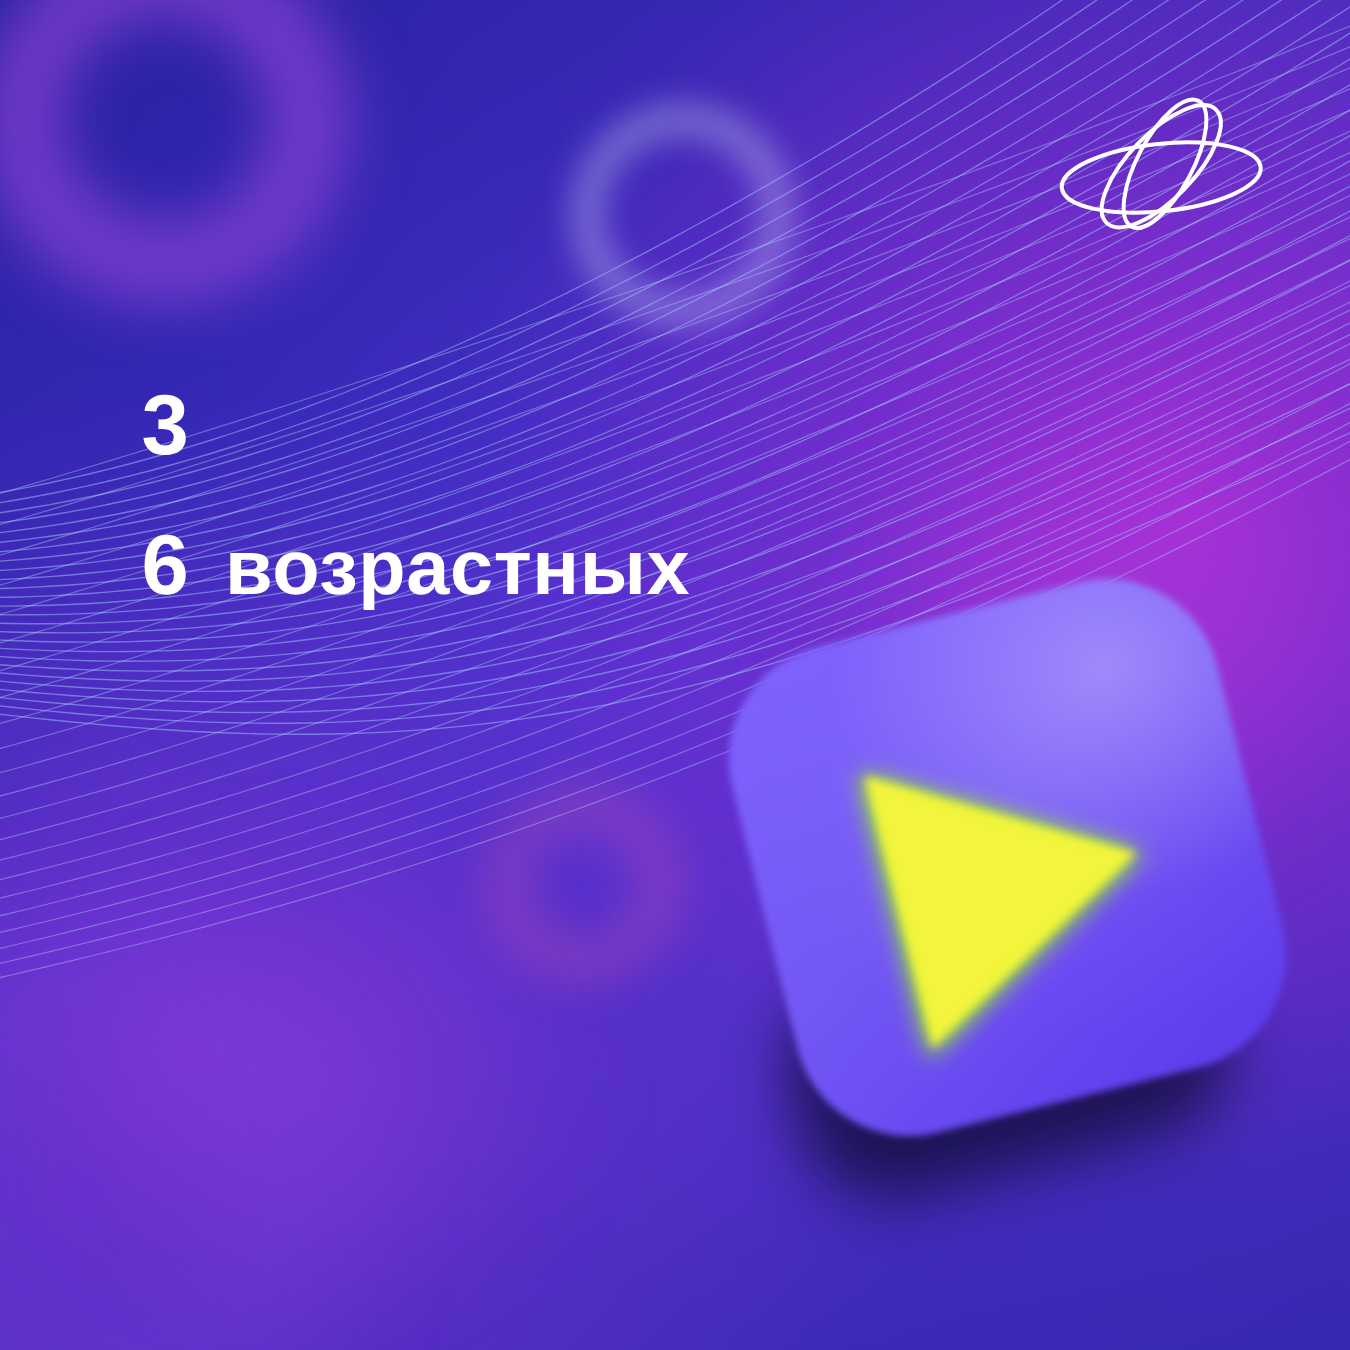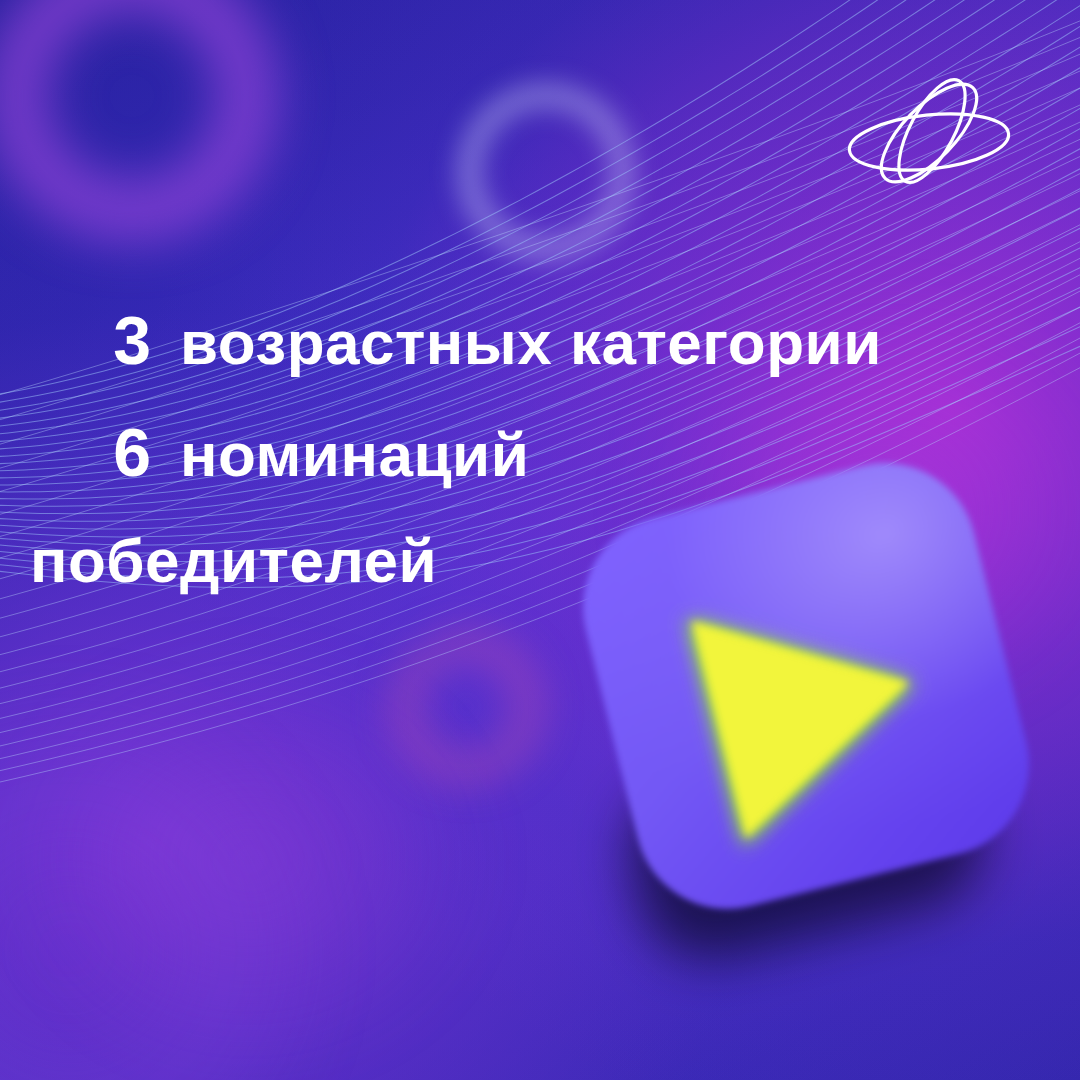--- a/index.html
+++ b/index.html
@@ -192,30 +192,28 @@
       <ellipse cx="93" cy="84" rx="80" ry="27" transform="rotate(-6 93 84)"></ellipse>
       <ellipse cx="93" cy="75" rx="63" ry="26" transform="rotate(-46 93 75)"></ellipse>
       <ellipse cx="96" cy="73" rx="57" ry="22" transform="rotate(-62 96 73)"></ellipse>
     </g>
   </svg>
 
   <div class="stats">
 
     <div class="stat-row">
       <div class="stat-num">3</div>
-      <div class="stat-label">возрастных категории</div>
     </div>
 
     <div class="stat-row">
       <div class="stat-num">6</div>
-      <div class="stat-label">номинаций</div>
+      <div class="stat-label">возрастных</div>
     </div>
 
     <div class="stat-row">
-      <div class="stat-label">победителей</div>
     </div>
 
   </div>
 
   <div class="play-wrap">
     <div class="play-shadow"></div>
     <div class="play-card"></div>
     <div class="play-tri-glow"></div>
     <div class="play-tri"></div>
   </div>

